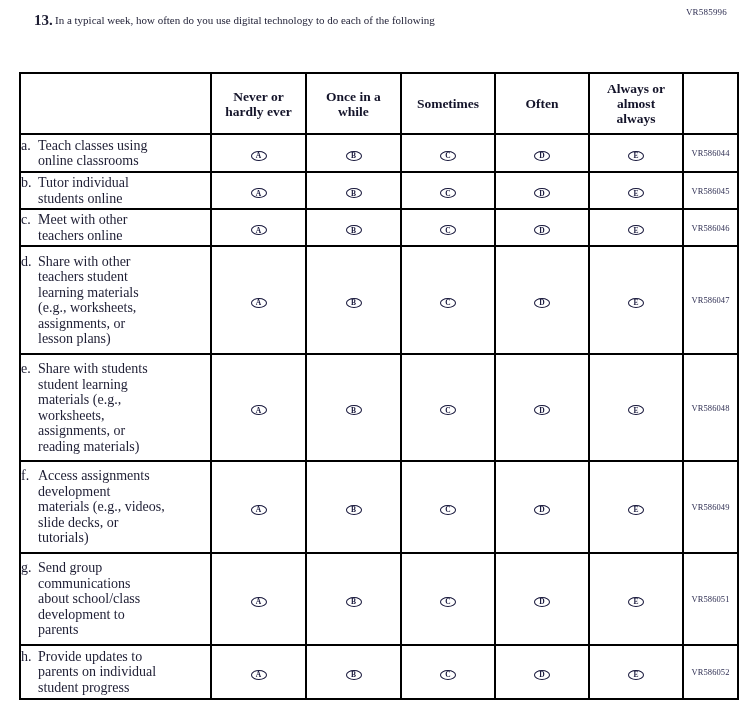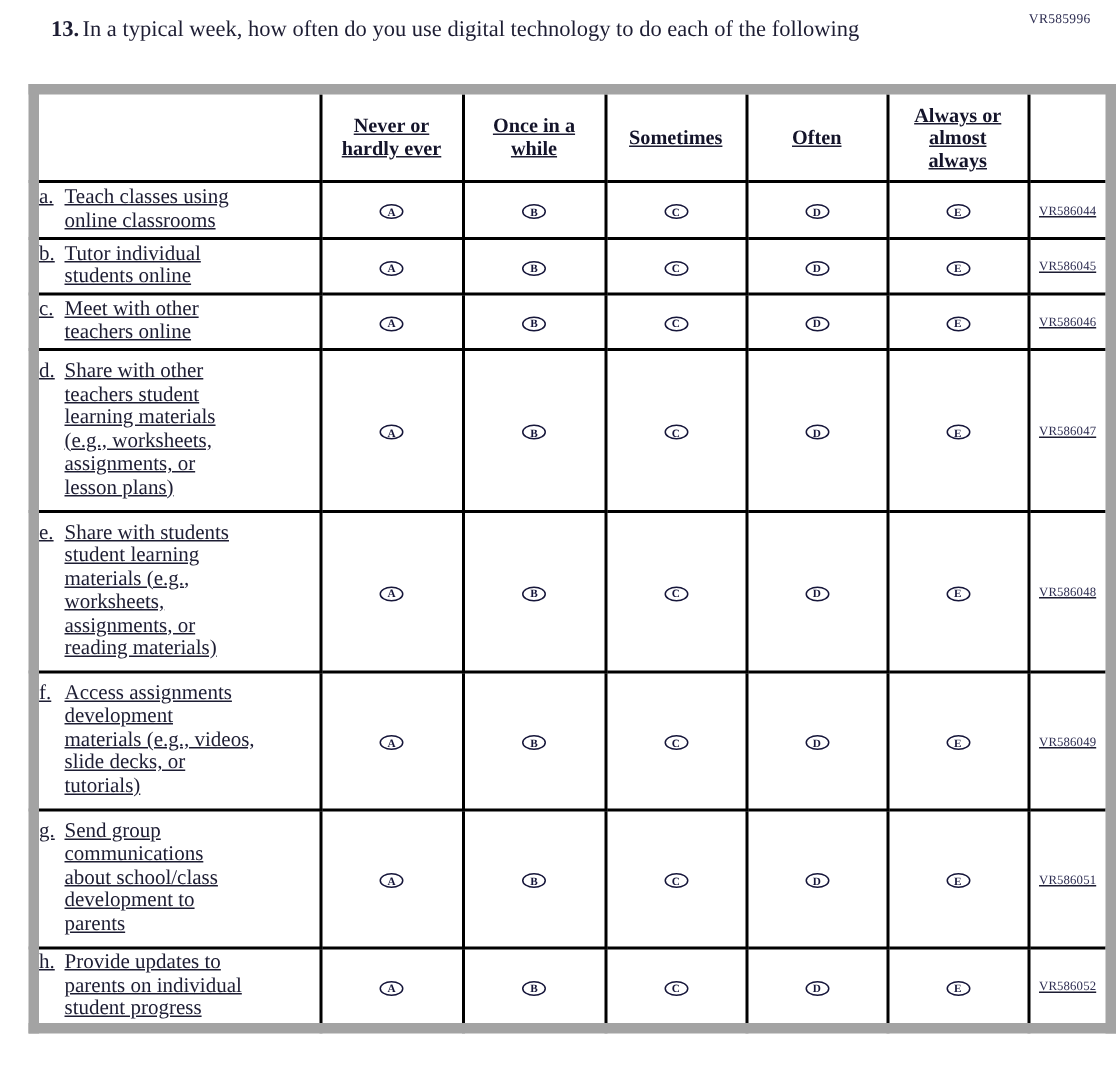--- a/index.html
+++ b/index.html
@@ -12,33 +12,32 @@
     overflow:hidden;
   }
   .question{
     position:absolute;top:11px;left:34px;
     display:flex;width:660px;
   }
   .qnum{
     font-weight:bold;font-size:15px;line-height:18px;
     width:21px;flex:none;
   }
-  .qtext{font-size:15px;line-height:18px;}
+  .qtext{font-size:11px;line-height:18px;}
   .qtext b{font-weight:bold;}
   .form-code{
     position:absolute;top:7px;right:17px;
     font-size:9px;color:#2e2e52;letter-spacing:0.2px;
   }
   table.grid{
-    position:absolute;left:19px;top:56px;
+    position:absolute;left:19px;top:72px;
     width:718px;
     table-layout:fixed;
     border-collapse:collapse;
-    border:7px solid #a3a3a3;
-    text-decoration:underline;
+    border:2px solid #a3a3a3;
   }
   .grid th,.grid td{
     border:2px solid #000;
     padding:0;
     overflow:hidden;
   }
   .grid th{
     font-size:13.5px;font-weight:bold;line-height:15px;
     text-align:center;vertical-align:middle;
     white-space:pre-line;color:#14142a;

